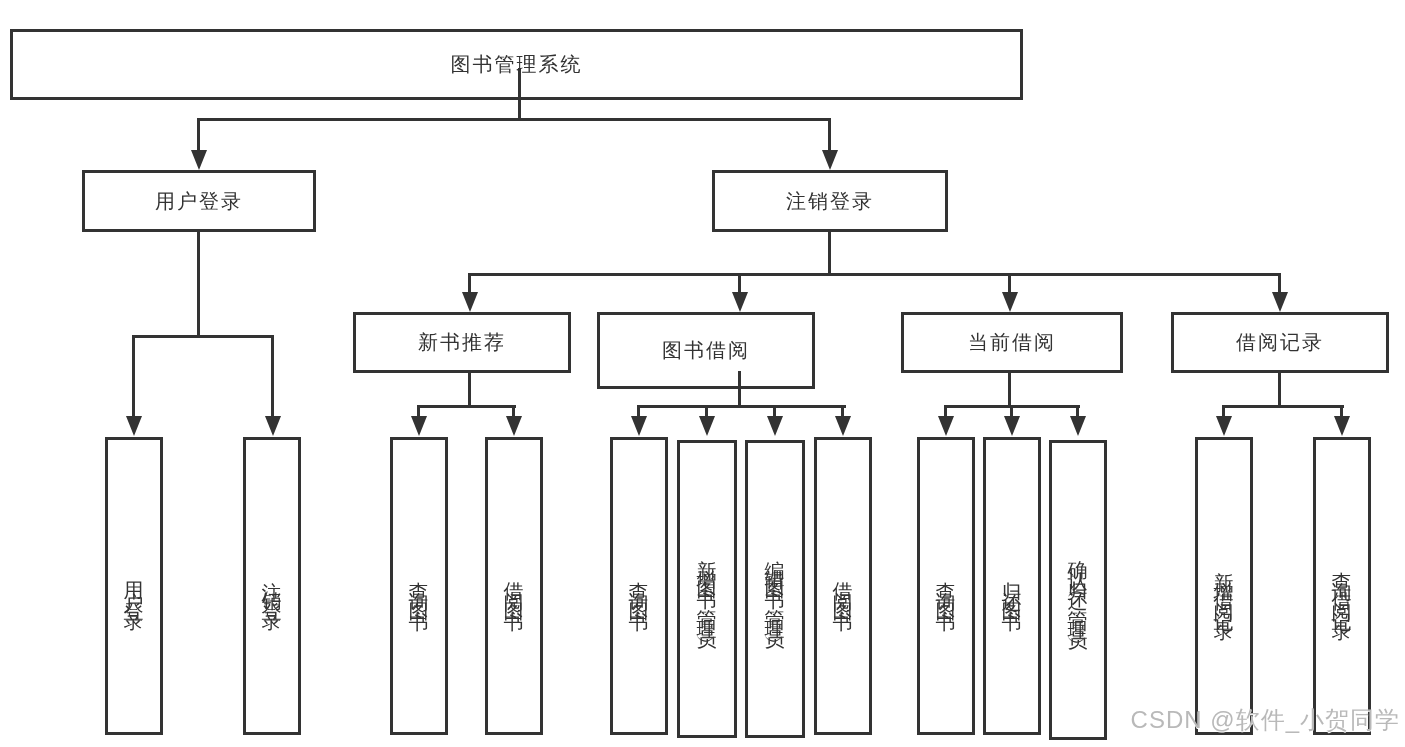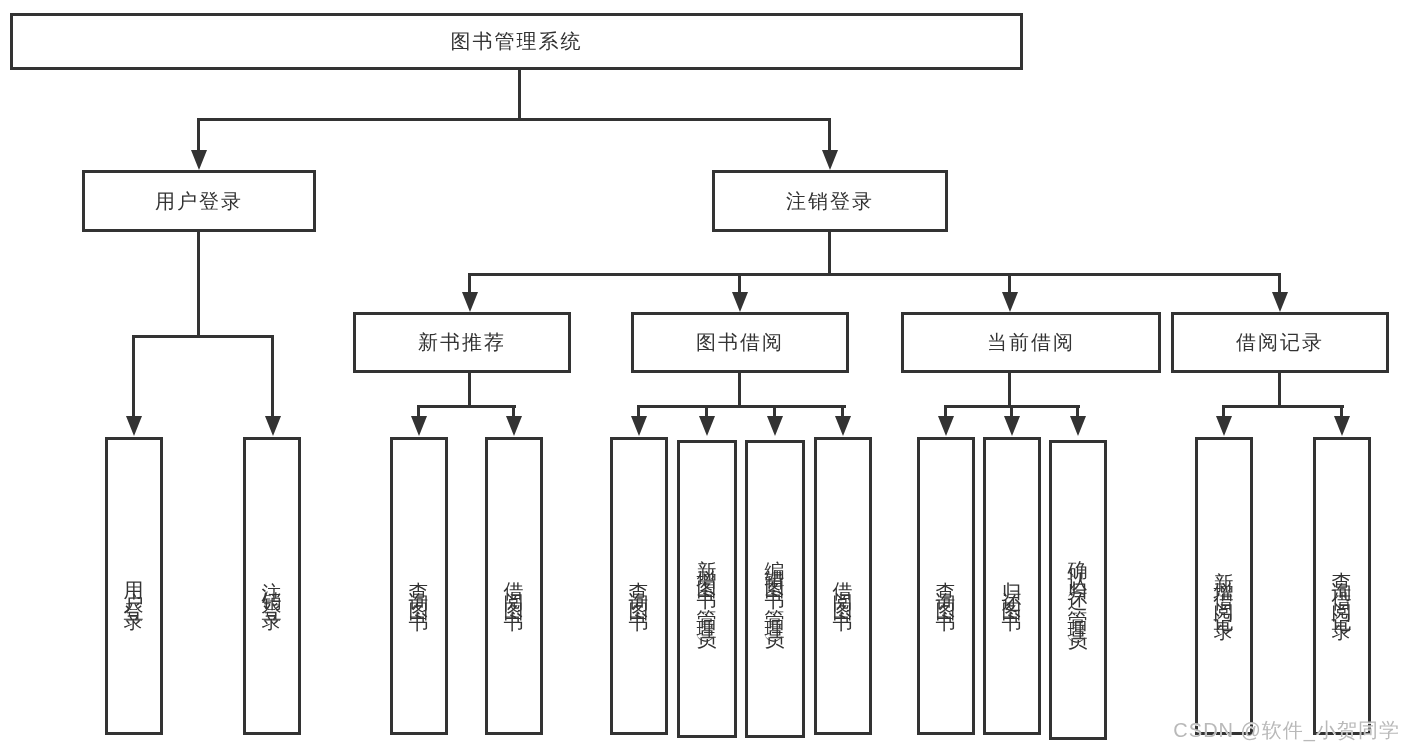--- a/index.html
+++ b/index.html
@@ -23,30 +23,30 @@
     font-size:20px;letter-spacing:10px;line-height:1;white-space:nowrap;
   }
   .vline{position:absolute;width:3px;background:var(--line);}
   .hline{position:absolute;height:3px;background:var(--line);}
   .arrow{
     position:absolute;width:0;height:0;
     border-left:8px solid transparent;border-right:8px solid transparent;
     border-top:20px solid var(--line);
   }
   .watermark{
-    position:absolute;right:5px;bottom:3px;font-size:20px;letter-spacing:1px;
+    position:absolute;right:5px;bottom:11px;font-size:24px;letter-spacing:1px;
     color:var(--wm);text-shadow:0 1px 0 #ffffff;white-space:nowrap;
   }
 </style>
 </head>
 <body>
 
 <div class="canvas">
 
-  <div class="node h" style="left:10px;top:13px;width:1013px;height:57px">
+  <div class="node h" style="left:10px;top:29px;width:1013px;height:71px">
     <span>图书管理系统</span>
   </div>
 
   <div class="vline" style="left:518px;top:68px;height:53px"></div>
   <div class="hline" style="left:198px;top:118px;width:633px"></div>
   <div class="vline" style="left:197px;top:118px;height:36px"></div>
   <div class="arrow" style="left:191px;top:150px"></div>
   <div class="vline" style="left:828px;top:118px;height:36px"></div>
   <div class="arrow" style="left:822px;top:150px"></div>
 
@@ -71,24 +71,24 @@
   <div class="vline" style="left:738px;top:273px;height:20px"></div>
   <div class="arrow" style="left:732px;top:292px"></div>
   <div class="vline" style="left:1008px;top:273px;height:20px"></div>
   <div class="arrow" style="left:1002px;top:292px"></div>
   <div class="vline" style="left:1278px;top:273px;height:20px"></div>
   <div class="arrow" style="left:1272px;top:292px"></div>
 
   <div class="node h" style="left:353px;top:312px;width:218px;height:61px">
     <span>新书推荐</span>
   </div>
-  <div class="node h" style="left:631px;top:312px;width:218px;height:61px">
+  <div class="node h" style="left:597px;top:312px;width:218px;height:77px">
     <span>图书借阅</span>
   </div>
-  <div class="node h" style="left:901px;top:312px;width:260px;height:61px">
+  <div class="node h" style="left:901px;top:312px;width:222px;height:61px">
     <span>当前借阅</span>
   </div>
   <div class="node h" style="left:1171px;top:312px;width:218px;height:61px">
     <span>借阅记录</span>
   </div>
 
   <div class="vline" style="left:468px;top:371px;height:37px"></div>
   <div class="hline" style="left:417px;top:405px;width:99px"></div>
   <div class="vline" style="left:417px;top:405px;height:14px"></div>
   <div class="arrow" style="left:411px;top:416px"></div>

